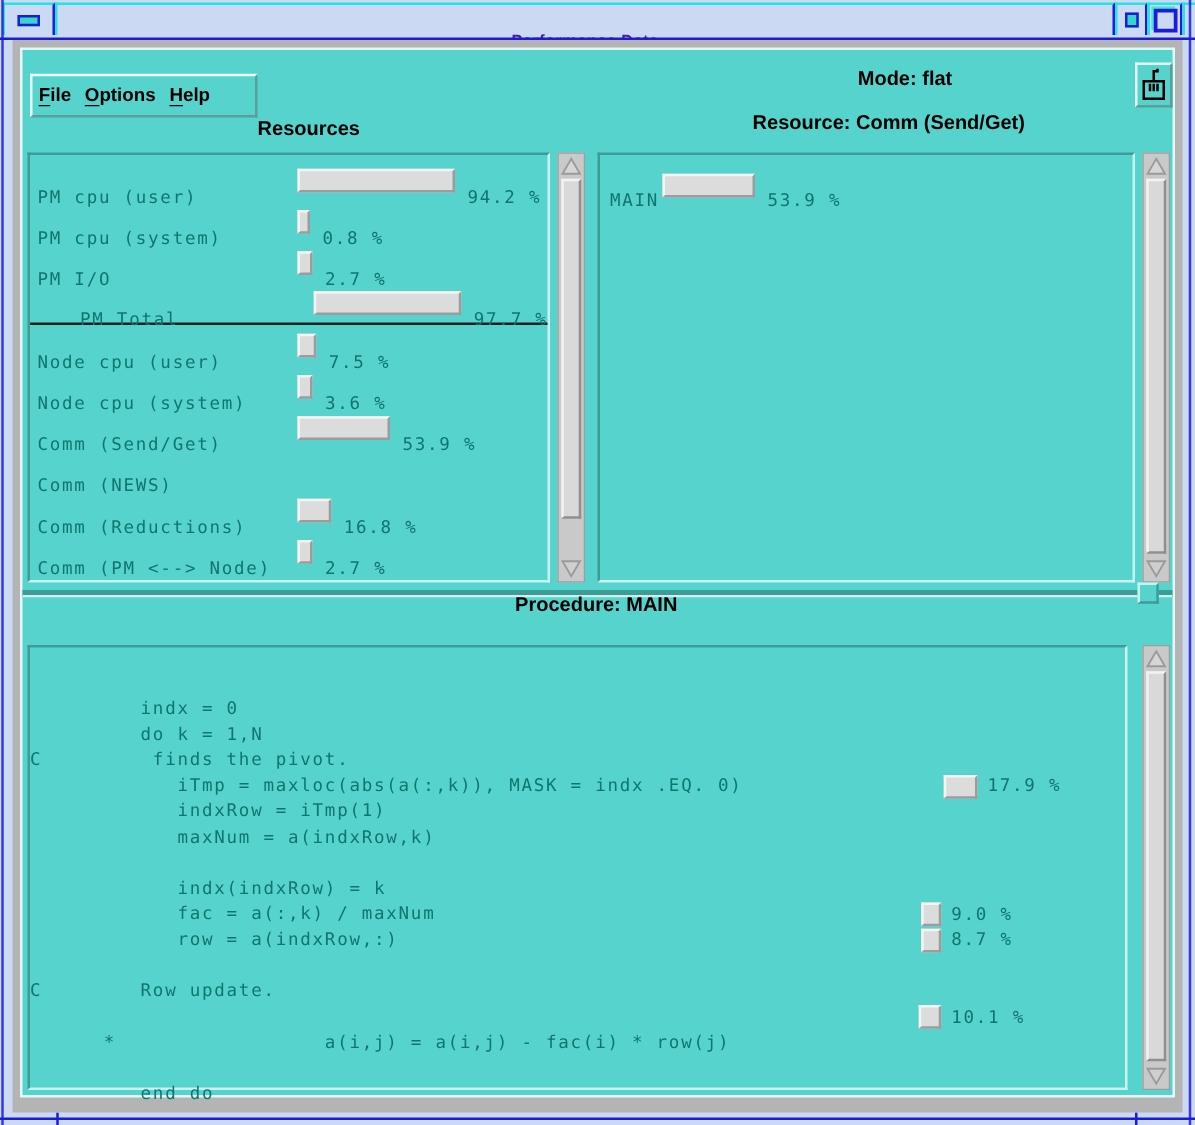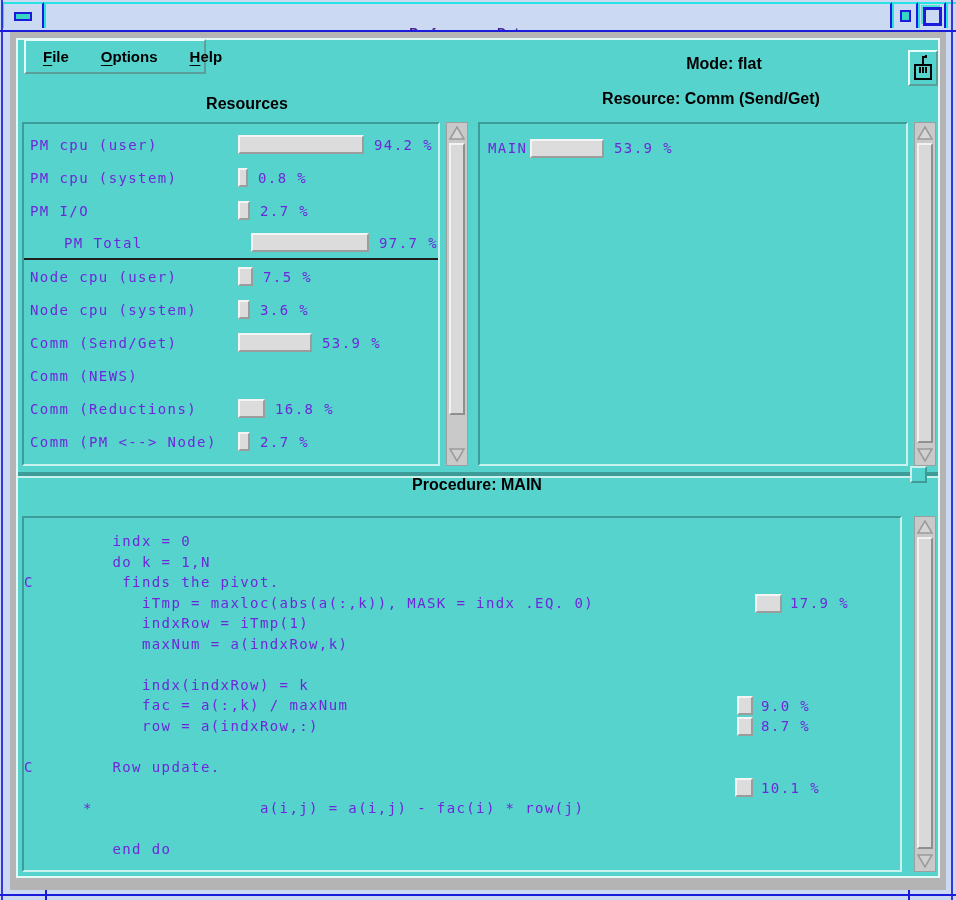--- a/index.html
+++ b/index.html
@@ -26,34 +26,34 @@
   .frame-line-left{position:absolute;left:1px;top:0;width:2px;height:900px;background:#1b1bdb;opacity:.85;}
   .frame-line-right{position:absolute;left:951px;top:0;width:2px;height:900px;background:#1b1bdb;opacity:.85;}
   .frame-line-bottom{position:absolute;left:0;top:894px;width:956px;height:2px;background:#1b1bdb;}
   .frame-tick{position:absolute;top:890px;width:2px;height:10px;background:#1b1bdb;}
   
   .app-bg{position:absolute;left:10px;top:32px;width:936px;height:858px;background:#b4b4b4;}
   .app-light{position:absolute;left:16px;top:38px;width:924px;height:840px;background:#e2f9f7;}
   .app-teal{position:absolute;left:18px;top:40px;width:920px;height:836px;background:#57d3cd;}
   .z{position:absolute;z-index:2;}
   
-  .menu-box{left:24px;top:39px;width:182px;height:35px;background:#57d3cd;box-sizing:border-box;
+  .menu-box{left:24px;top:59px;width:182px;height:35px;background:#57d3cd;box-sizing:border-box;
     border-top:2px solid #e9fcfa;border-left:2px solid #e9fcfa;border-bottom:2px solid #5b9e9a;border-right:2px solid #5b9e9a;
-    display:flex;align-items:center;gap:32px;padding-left:17px;}
+    display:flex;align-items:center;gap:11px;padding-left:5px;}
   .menu-item{font-weight:bold;font-size:15px;color:#000;cursor:default;}
   .menu-item::first-letter{text-decoration:underline;text-underline-offset:3px;}
   .hdr{font-weight:bold;font-size:16px;color:#000;text-align:center;}
   .icon-btn{left:908px;top:50px;width:30px;height:36px;background:#57d3cd;box-sizing:border-box;
     border-top:2px solid #e9fcfa;border-left:2px solid #e9fcfa;border-bottom:2px solid #5b9e9a;border-right:2px solid #5b9e9a;
     display:flex;align-items:center;justify-content:center;}
   
   .panel{box-sizing:border-box;background:#57d3cd;
     border-top:2px solid #3d9c97;border-left:2px solid #3d9c97;
     border-bottom:2px solid #c9f2ef;border-right:2px solid #c9f2ef;}
-  .mono{font-family:"DejaVu Sans Mono",monospace;font-size:14px;letter-spacing:1.4px;color:#6d28d9;}
+  .mono{font-family:"DejaVu Sans Mono",monospace;font-size:14px;letter-spacing:1.4px;color:#0f766e;margin-top:26px;}
   .res-list{left:24px;top:124px;width:414px;padding-top:4px;}
   .res-row{height:33px;display:flex;align-items:center;padding-left:6px;}
   .res-row.sep{border-bottom:2px solid #202020;height:31px;padding-left:40px;}
   .res-label{width:208px;white-space:pre;}
   .hbar{display:none;height:15px;background:#dcdcdc;box-sizing:content-box;
     border-top:2px solid #f4f4f4;border-left:2px solid #f4f4f4;border-bottom:2px solid #9c9c9c;border-right:2px solid #9c9c9c;}
   .res-row .hbar{height:15px;}
   .res-pct{margin-left:10px;white-space:pre;}
   
   .scrollbar{position:absolute;width:22px;background:#c9c9c9;box-sizing:border-box;border:1px solid #9e9e9e;z-index:2;}

